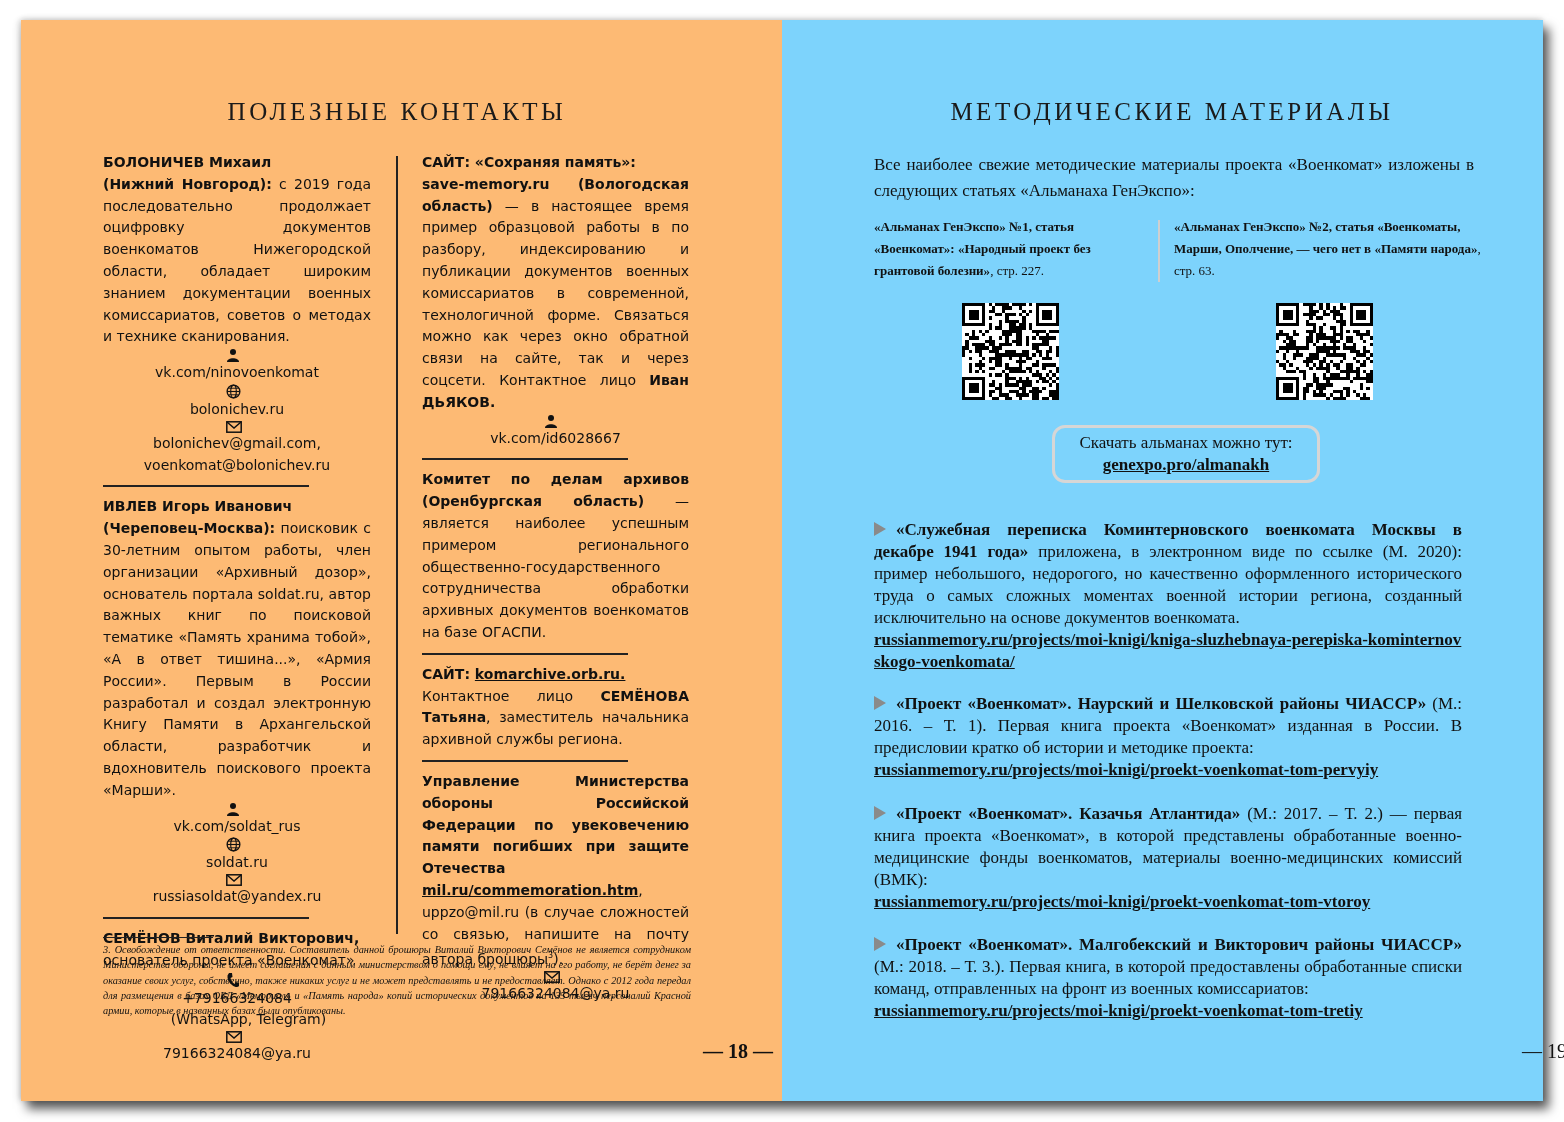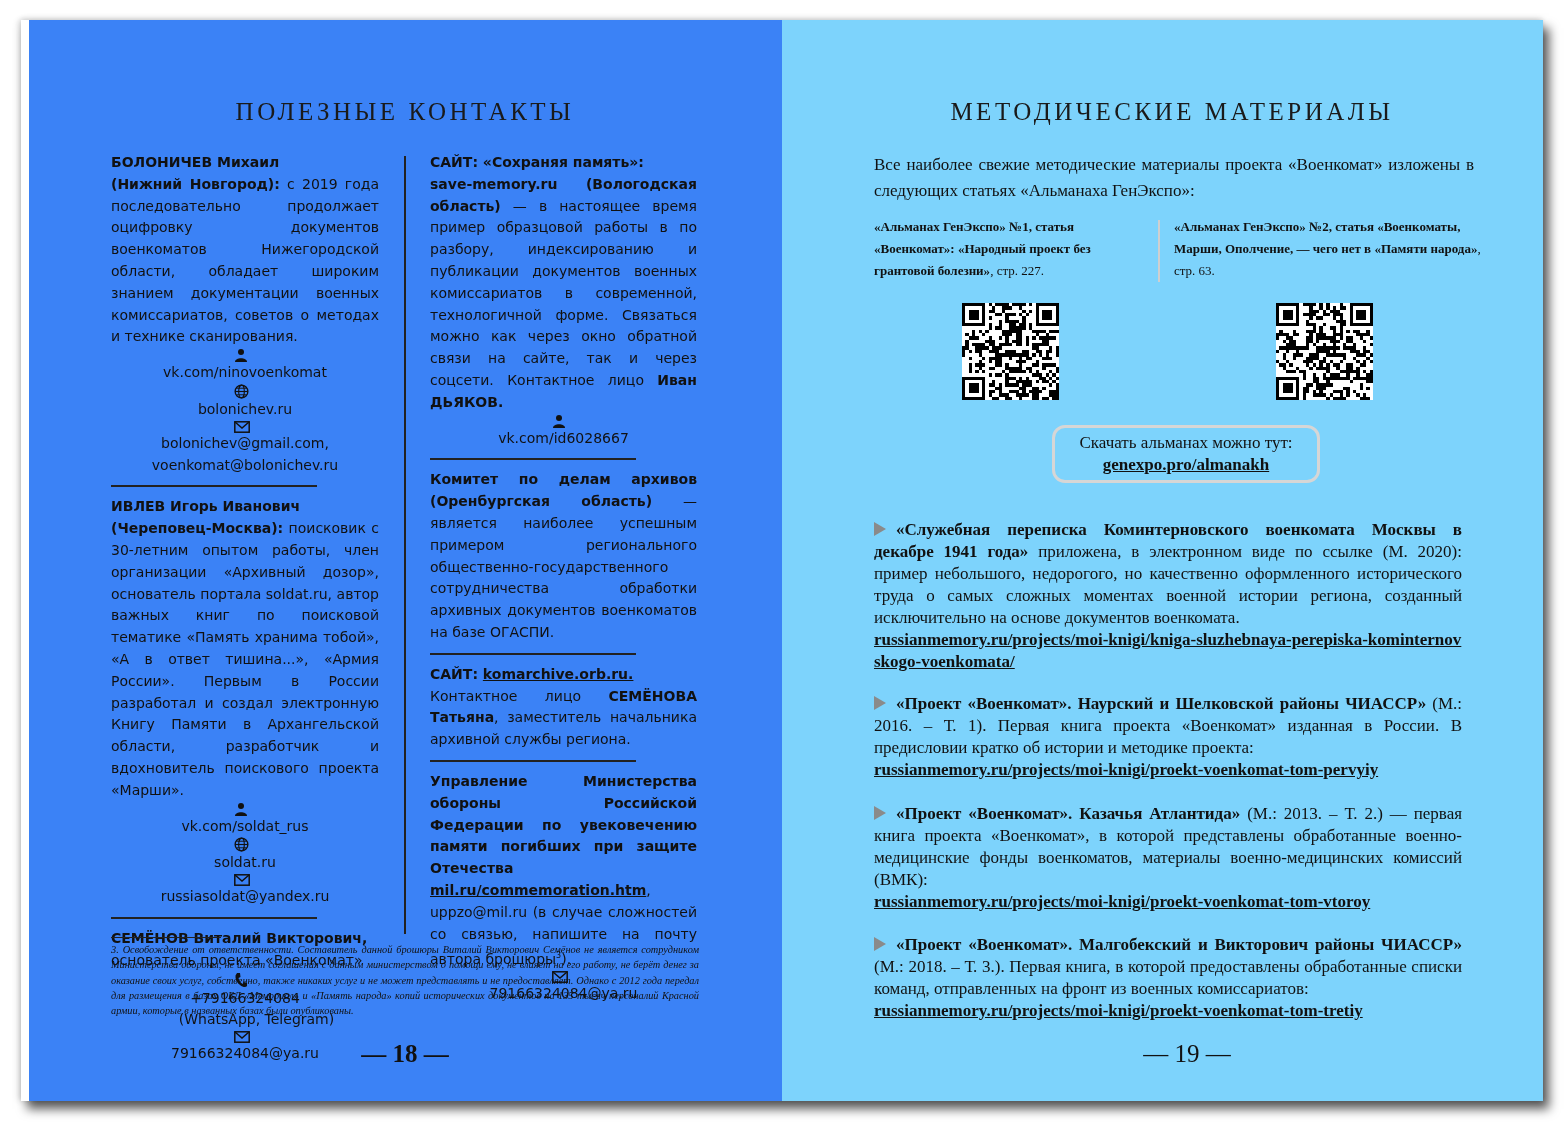--- a/index.html
+++ b/index.html
@@ -4,21 +4,21 @@
 <style>
   html, body { margin: 0; padding: 0; }
   body {
     width: 1564px; height: 1122px; background: #ffffff; position: relative; overflow: hidden;
   }
   .spread {
     position: absolute; left: 21px; top: 20px; width: 1522px; height: 1081px;
     box-shadow: 6px 8px 10px rgba(0,0,0,0.65), -3px 0 6px rgba(0,0,0,0.12), 0 -2px 5px rgba(0,0,0,0.1);
   }
   .page { position: absolute; top: 0; height: 1081px; }
-  .page-left { left: 8px; width: 761px; background: #3b82f6; }
+  .page-left { left: 0; width: 761px; background: #fdba74; }
   .page-right { left: 761px; width: 761px; background: #7dd3fc; }
 
   .title {
     position: absolute; font-family: "Liberation Serif", serif; font-size: 25px;
     letter-spacing: 3.5px; color: #1a1a1a; text-align: center; top: 78px; margin: 0; font-weight: normal;
   }
   .page-left .title { left: 0; width: 752px; }
   .page-right .title { left: 0; width: 780px; }
 
   
@@ -37,22 +37,22 @@
   .contact .ic { width: 18px; display: inline-flex; justify-content: flex-start; align-items: center; margin-right: 5px; }
   .contact.indent { padding-left: 23px; }
   .ic svg { display: block; }
 
   .footnote-line { position: absolute; left: 82px; top: 917px; width: 110px; height: 1px; background: #222; }
   .footnote {
     position: absolute; left: 82px; top: 922px; width: 588px; font-family: "Liberation Serif", serif;
     font-style: italic; font-size: 10.3px; line-height: 15.3px; color: #111; text-align: justify; margin: 0;
   }
   .pagenum {
-    position: absolute; top: 1020px; font-family: "Liberation Serif", serif; font-size: 25px; font-weight: bold; color: #111;
-    text-align: center;
+    position: absolute; top: 1020px; font-family: "Liberation Serif", serif; font-size: 20px; font-weight: bold; color: #111;
+    text-align: right;
   }
   .page-left .pagenum { left: 0; width: 752px; }
   .page-right .pagenum { left: 0; width: 810px; font-weight: normal; }
 
   
   .serif { font-family: "Liberation Serif", serif; color: #111; }
   .intro { position: absolute; left: 92px; top: 132px; width: 600px; font-size: 17px; line-height: 26px; text-align: justify; margin: 0; }
   .alm { position: absolute; top: 196px; font-size: 13px; line-height: 22px; font-weight: bold; margin: 0; }
   .alm-1 { left: 92px; width: 275px; }
   .alm-2 { left: 392px; width: 310px; }
@@ -908,21 +908,21 @@
 
     <div class="book book-1 serif">
       <span class="tri"></span><b>«Служебная переписка Коминтерновского военкомата Москвы в декабре 1941 года»</b><span> приложена, в электронном виде по ссылке (М. 2020): пример небольшого, недорогого, но качественно оформленного исторического труда о самых сложных моментах военной истории региона, созданный исключительно на основе документов военкомата.</span>
       <span class="lnk">russianmemory.ru/projects/moi-knigi/kniga-sluzhebnaya-perepiska-kominternovskogo-voenkomata/</span>
     </div>
     <div class="book book-2 serif">
       <span class="tri"></span><b>«Проект «Военкомат». Наурский и Шелковской районы ЧИАССР»</b><span> (М.: 2016. – Т. 1). Первая книга проекта «Военкомат» изданная в России. В предисловии кратко об истории и методике проекта:</span>
       <span class="lnk">russianmemory.ru/projects/moi-knigi/proekt-voenkomat-tom-pervyiy</span>
     </div>
     <div class="book book-3 serif">
-      <span class="tri"></span><b>«Проект «Военкомат». Казачья Атлантида»</b><span> (М.: 2013. – Т. 2.) — первая книга проекта «Военкомат», в которой представлены обработанные военно-медицинские фонды военкоматов, материалы военно-медицинских комиссий (ВМК):</span>
+      <span class="tri"></span><b>«Проект «Военкомат». Казачья Атлантида»</b><span> (М.: 2017. – Т. 2.) — первая книга проекта «Военкомат», в которой представлены обработанные военно-медицинские фонды военкоматов, материалы военно-медицинских комиссий (ВМК):</span>
       <span class="lnk">russianmemory.ru/projects/moi-knigi/proekt-voenkomat-tom-vtoroy</span>
     </div>
     <div class="book book-4 serif">
       <span class="tri"></span><b>«Проект «Военкомат». Малгобекский и Викторович районы ЧИАССР»</b><span> (М.: 2018. – Т. 3.). Первая книга, в которой предоставлены обработанные списки команд, отправленных на фронт из военных комиссариатов:</span>
       <span class="lnk">russianmemory.ru/projects/moi-knigi/proekt-voenkomat-tom-tretiy</span>
     </div>
 
     <div class="pagenum">— 19 —</div>
   </div>
 </div>

